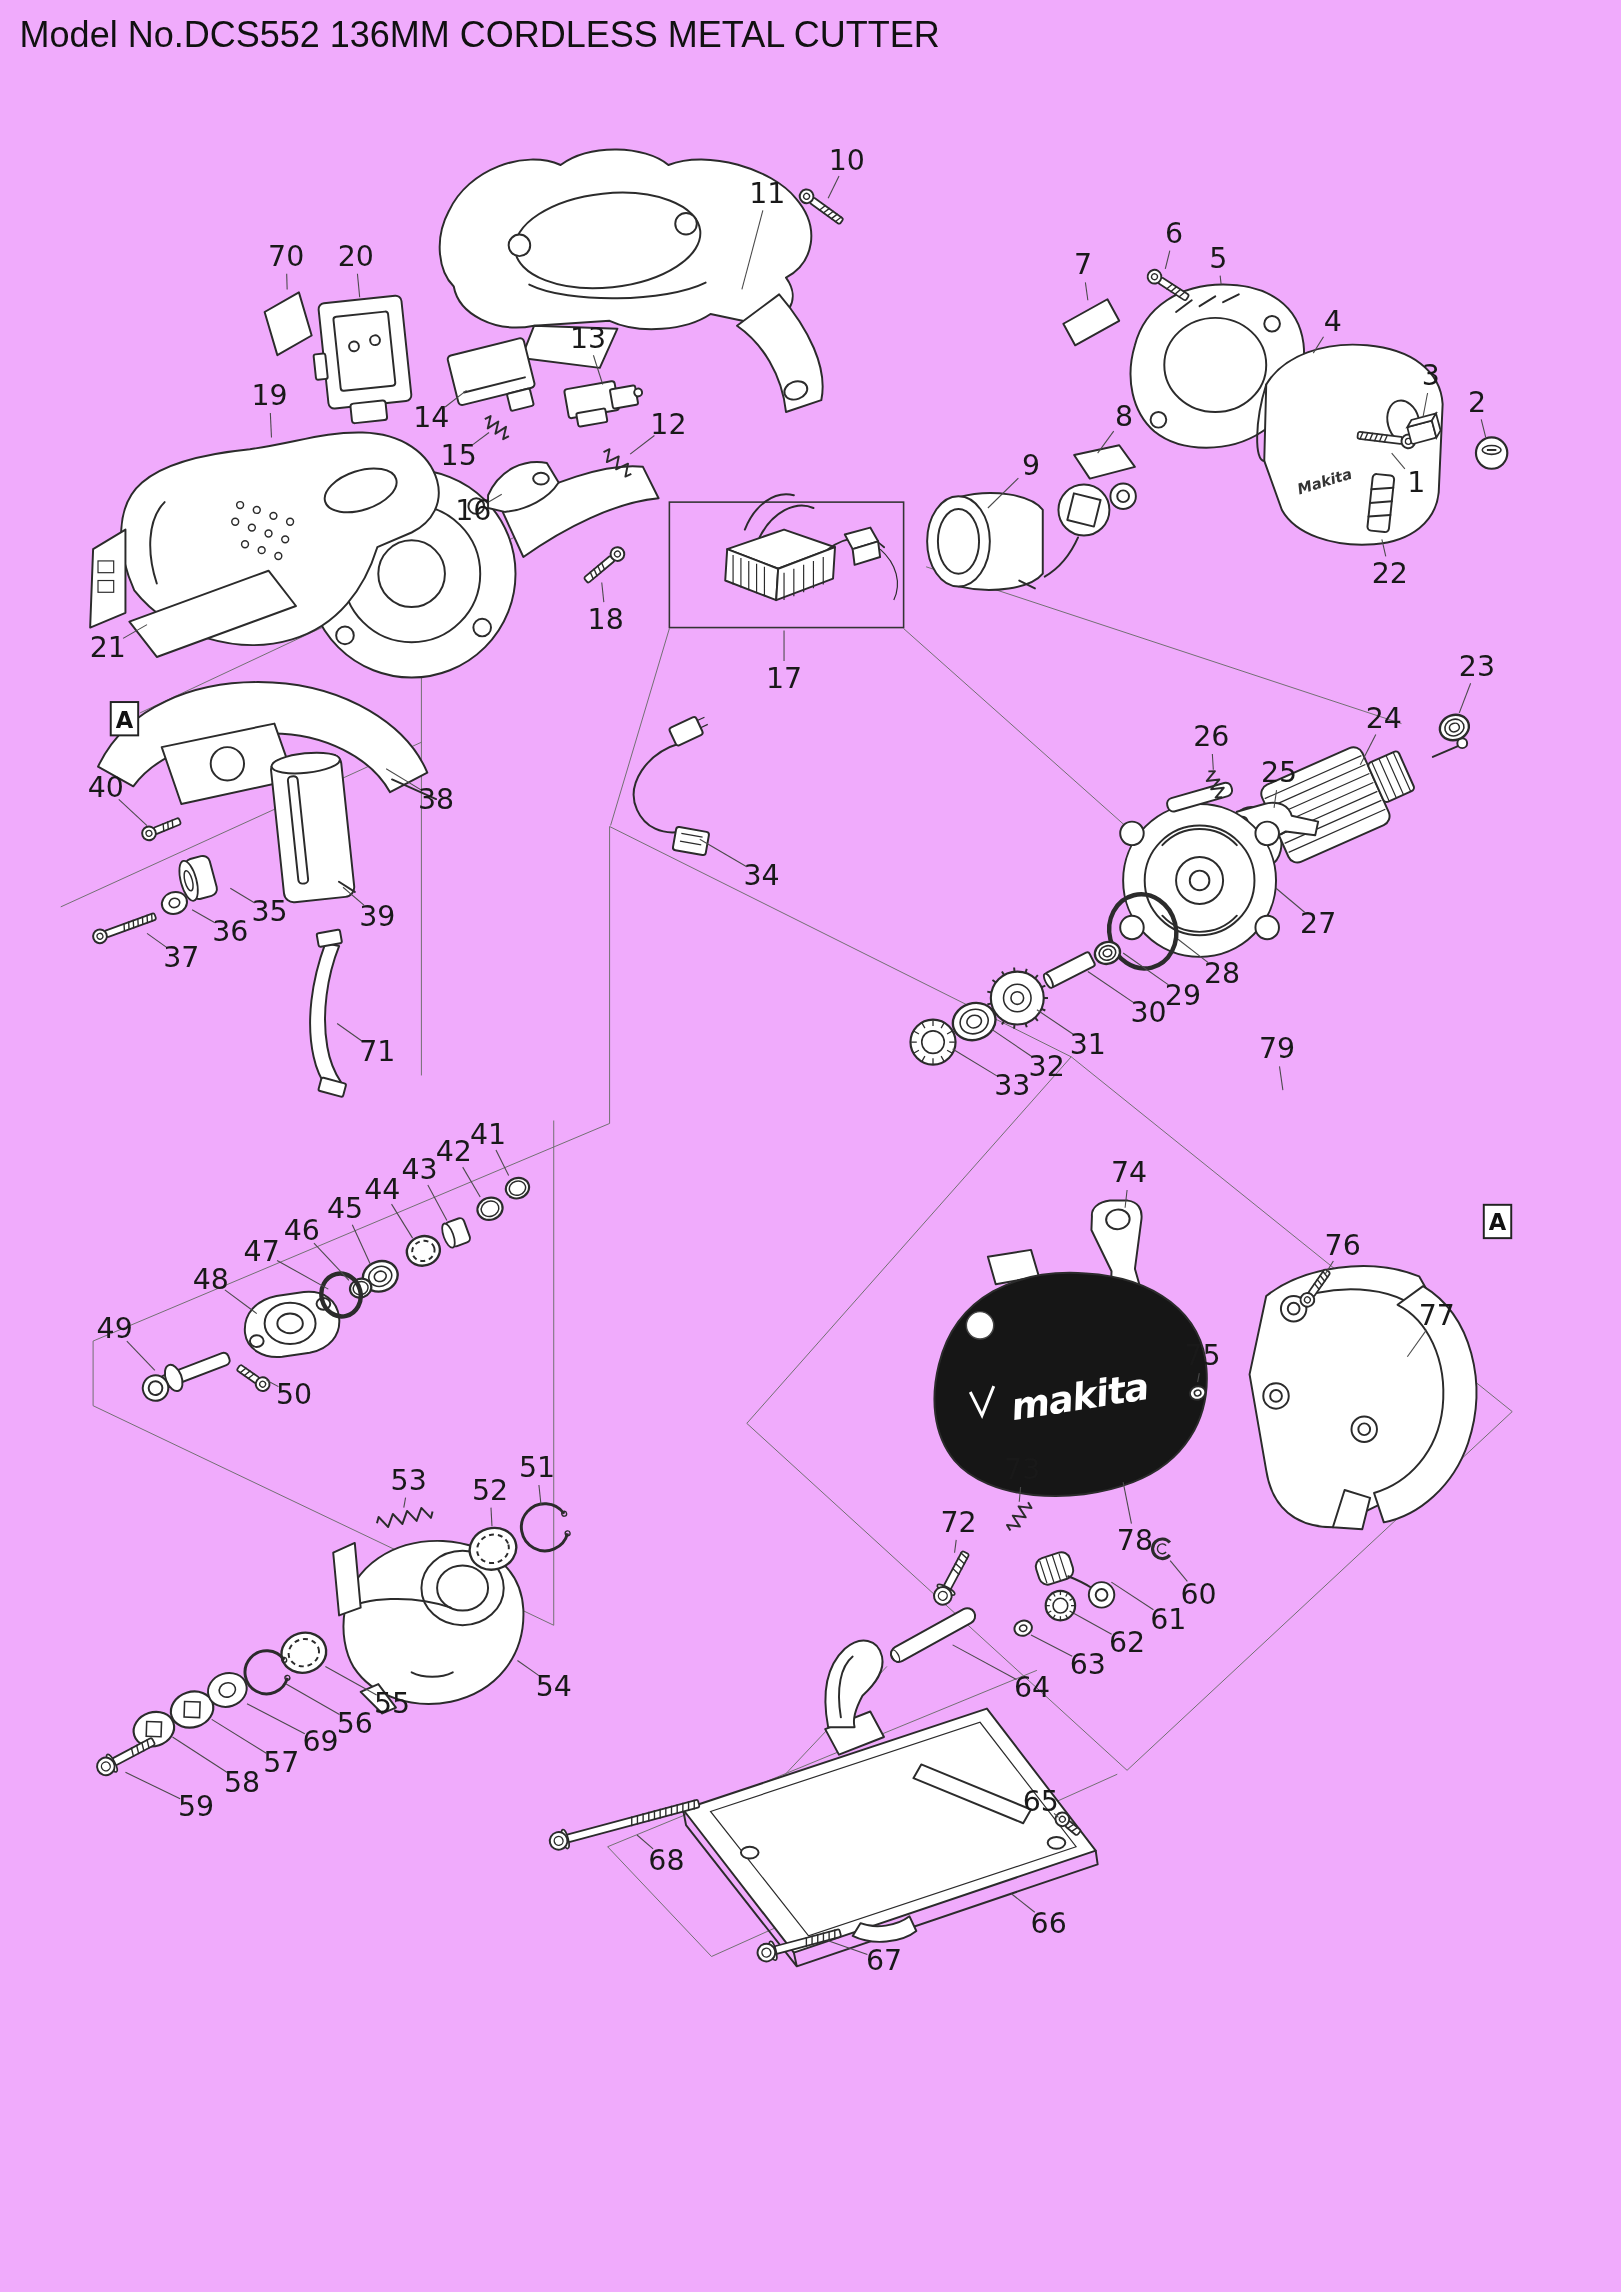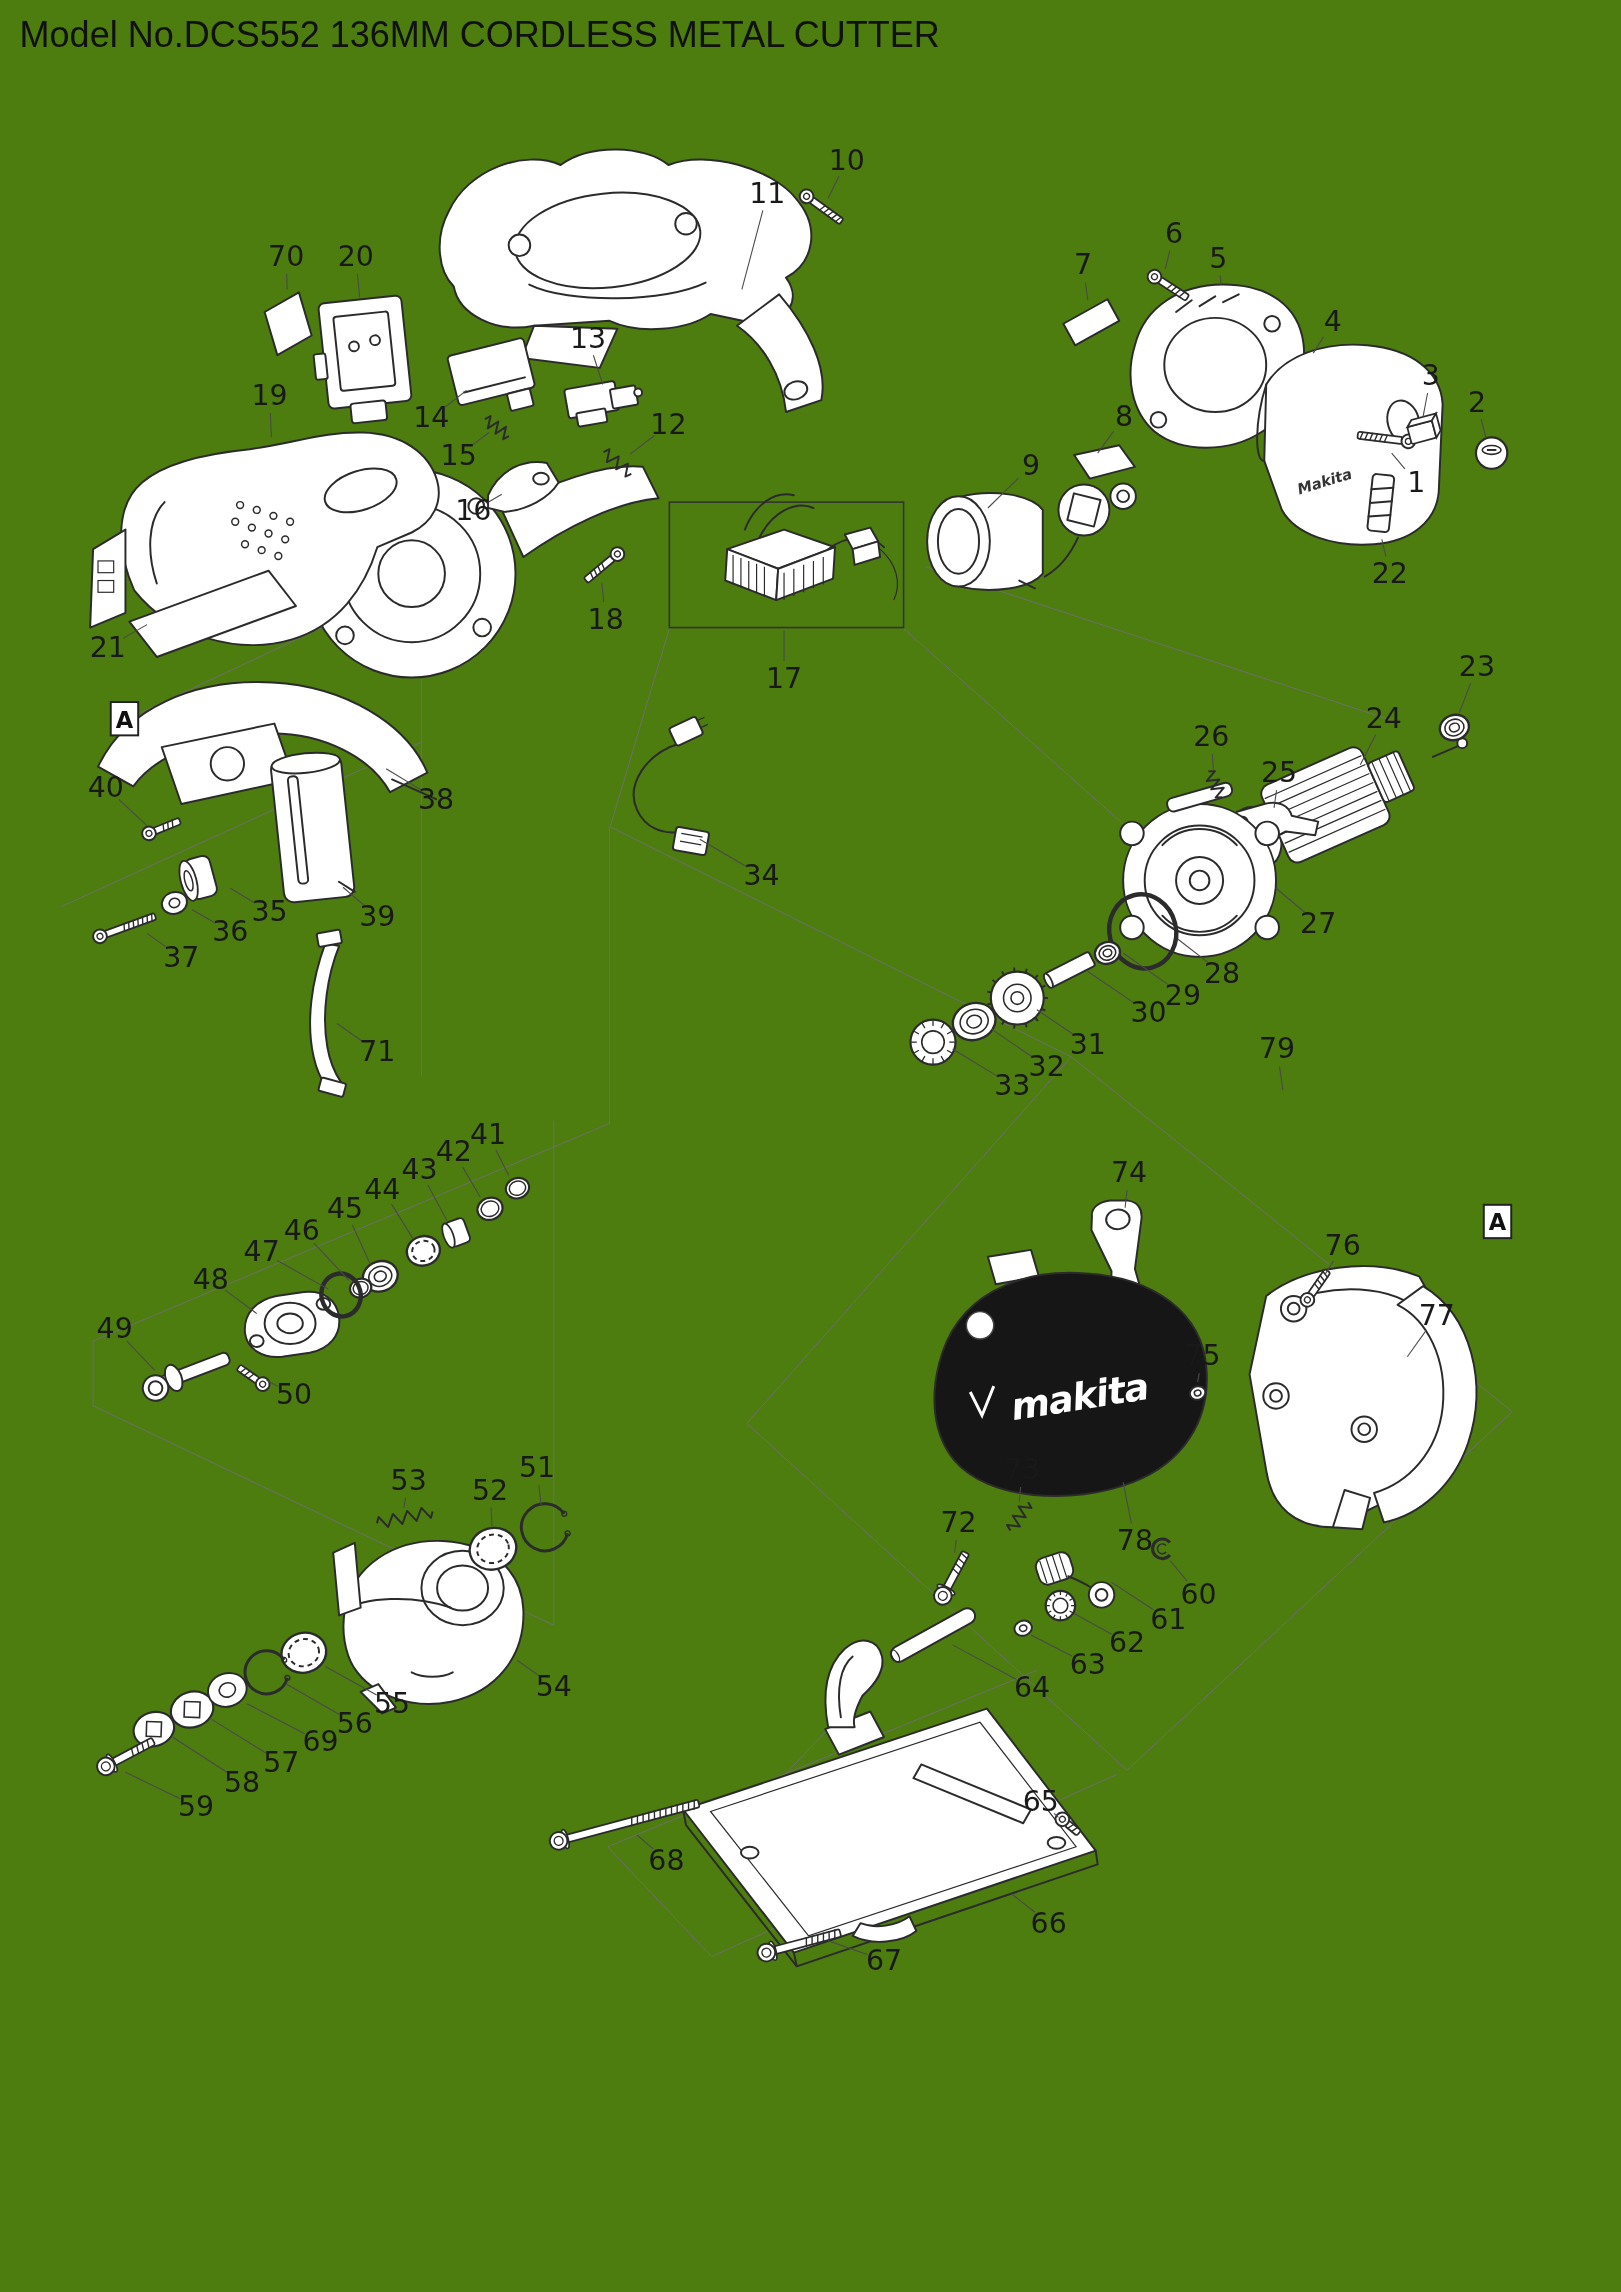--- a/index.html
+++ b/index.html
@@ -1,16 +1,16 @@
 <!DOCTYPE html>
 <html><head>
 <meta charset="utf-8">
 <style>
   html,body{margin:0;padding:0;background:#ffffff;}
-  .stage{position:relative;width:1621px;height:2293px;background:#4d7c0f;overflow:hidden;
+  .stage{position:relative;width:1621px;height:2293px;background:#f0abfc;overflow:hidden;
          font-family:"Liberation Sans", sans-serif;}
   .title{position:absolute;left:19.6px;top:13.7px;font-size:36px;font-weight:500;color:#111;
          letter-spacing:0px;white-space:nowrap;}
   svg{position:absolute;left:0;top:0;}
   .ln{fill:#ffffff;stroke:#2b2b2b;stroke-width:2;stroke-linejoin:round;stroke-linecap:round;}
   .noF{fill:none;stroke:#2b2b2b;stroke-width:2;stroke-linejoin:round;stroke-linecap:round;}
   .thin{fill:none;stroke:#2b2b2b;stroke-width:1.2;}
   .constr{fill:none;stroke:#6f6f6f;stroke-width:1;}
   .lead{stroke:#4a4a4a;stroke-width:1.1;fill:none;}
   .plbl{font-family:"DejaVu Sans", sans-serif;font-size:29px;fill:#191919;}

